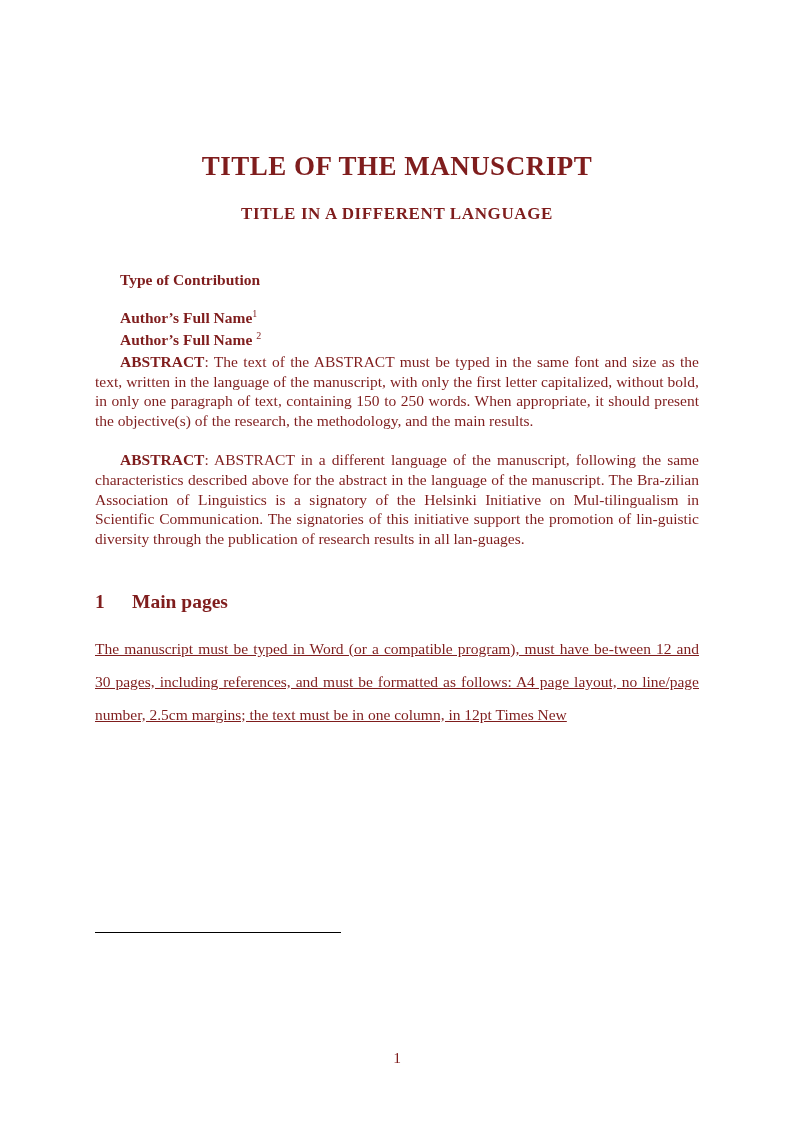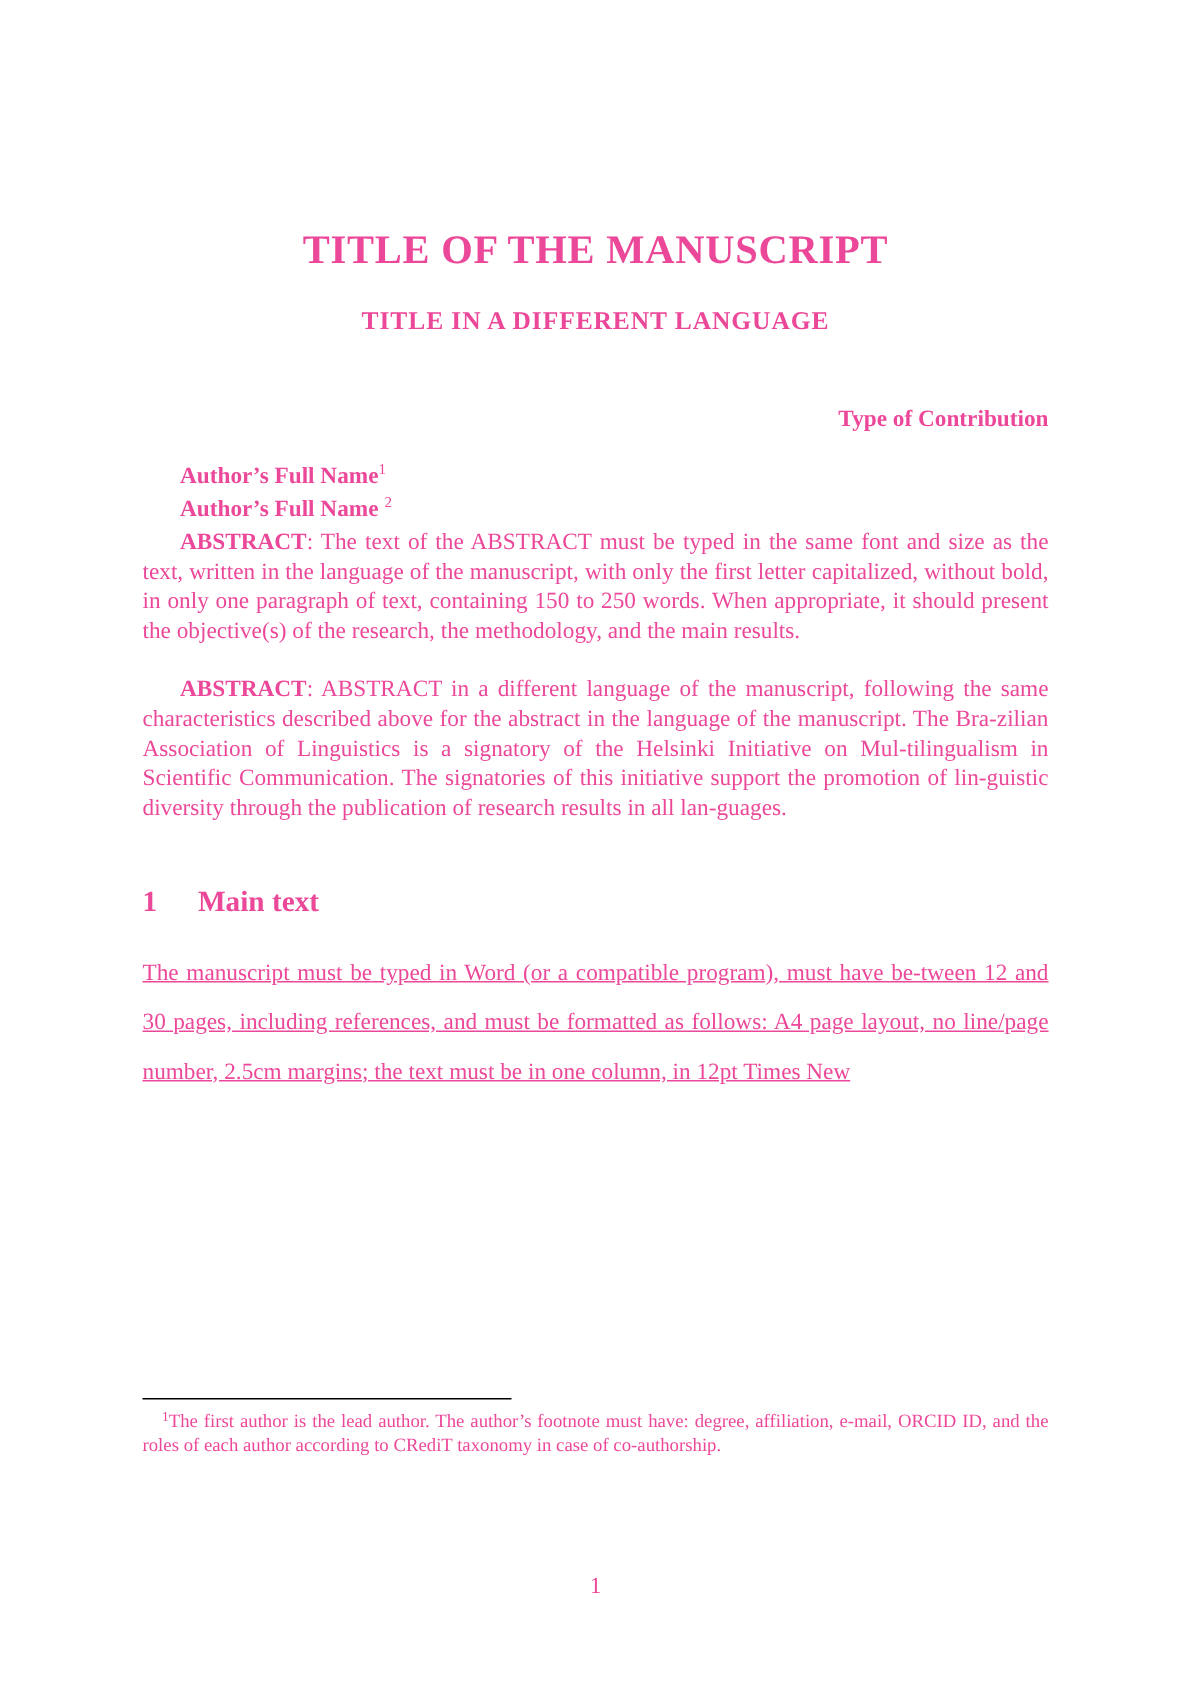--- a/index.html
+++ b/index.html
@@ -6,21 +6,21 @@
     margin: 0;
     padding: 0;
     background: #ffffff;
   }
   .page {
     position: relative;
     width: 794px;
     height: 1123px;
     margin: 0 auto;
     background: #ffffff;
-    color: #ec4899;
+    color: #7f1d1d;
     font-family: "Liberation Serif", "DejaVu Serif", serif;
     font-size: 15.5px;
     line-height: 19.8px;
     overflow: hidden;
   }
   .content {
     padding: 0 95px;
   }
   p { margin: 0; text-align: justify; }
   .indent { text-indent: 25px; }
@@ -37,21 +37,21 @@
   .doc-subtitle {
     margin: 20px 0 0 0;
     text-align: center;
     font-size: 17px;
     line-height: 21px;
     font-weight: bold;
     letter-spacing: 0.6px;
   }
   .contribution-label {
     margin-top: 46px;
-    text-align: right;
+    text-align: left;
   }
   .authors { margin-top: 17px; }
   .author-line {
     line-height: 22.5px;
     text-indent: 25px;
     text-align: left;
     font-weight: bold;
   }
   sup {
     font-size: 10px;
@@ -125,25 +125,24 @@
       <p class="author-line"><span>Author’s Full Name</span><sup>1</sup></p>
       <p class="author-line"><span>Author’s Full Name</span><sup class="author-ref-spaced">2</sup></p>
     </div>
 
     <p class="abstract-a indent"><strong>ABSTRACT</strong><span>: The text of the ABSTRACT must be typed in the same font and size as the text, written in the language of the manuscript, with only the first letter capitalized, without bold, in only one paragraph of text, containing 150 to 250 words. When appropriate, it should present the objective(s) of the research, the methodology, and the main results.</span></p>
 
 
     <p class="abstract-b indent"><strong>ABSTRACT</strong><span>: ABSTRACT in a different language of the manuscript, following the same characteristics described above for the abstract in the language of the manuscript. The Bra-zilian Association of Linguistics is a signatory of the Helsinki Initiative on Mul-tilingualism in Scientific Communication. The signatories of this initiative support the promotion of lin-guistic diversity through the publication of research results in all lan-guages.</span></p>
 
 
-    <h2 class="section-heading"><span class="section-number">1</span><span>Main text</span></h2>
+    <h2 class="section-heading"><span class="section-number">1</span><span>Main pages</span></h2>
 
     <p class="main-para"><span>The manuscript must be typed in Word (or a compatible program), must have be-tween 12 and 30 pages, including references, and must be formatted as follows: A4 page layout, no line/page number, 2.5cm margins; the text must be in one column, in 12pt Times New</span></p>
 
   </div>
 
   <div class="footnotes">
     <div class="footnote-rule"></div>
-    <p class="footnote"><sup>1</sup><span>The first author is the lead author. The author’s footnote must have: degree, affiliation, e-mail, ORCID ID, and the roles of each author according to CRediT taxonomy in case of co-authorship.</span></p>
   </div>
 
   <div class="page-number">1</div>
 </div>
 
 </body></html>

